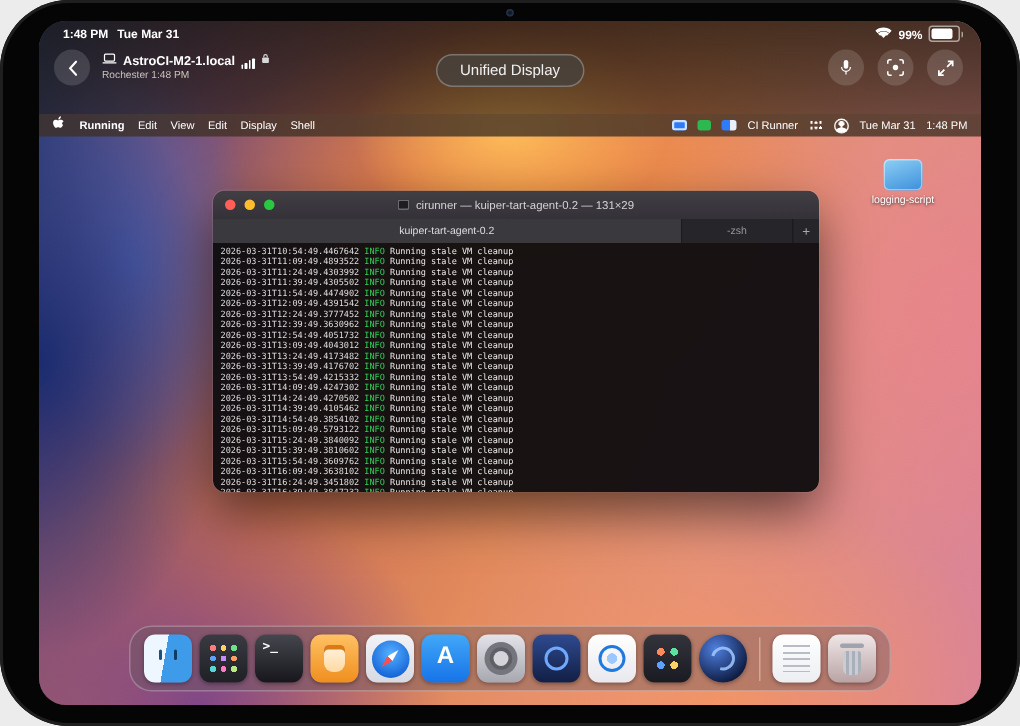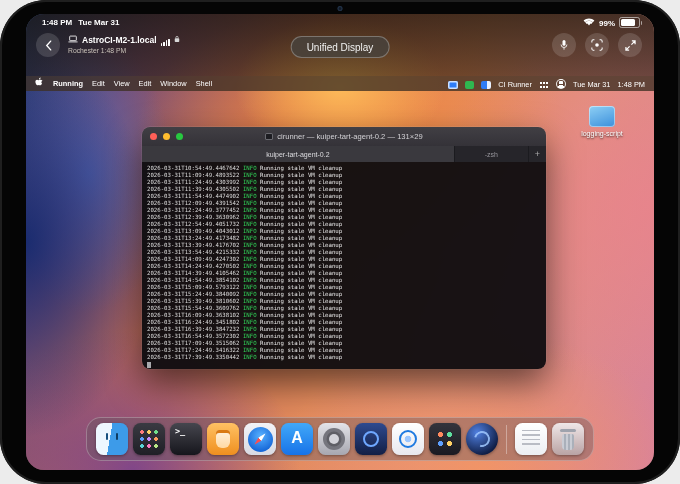--- a/index.html
+++ b/index.html
@@ -40,42 +40,42 @@
   .subrow{font-size:6.8px;color:#c9c2b9;margin-top:1px;}
   .pill{position:absolute;left:50%;top:8px;transform:translateX(-50%);
     background:rgba(72,66,60,.85);border:1px solid rgba(255,255,255,.28);border-radius:13px;
     padding:4.5px 15px;font-size:10px;color:#f0f0f0;}
   .tb-right{margin-left:auto;display:flex;gap:9px;}
   
   .menubar{position:absolute;top:62px;left:0;right:0;height:15px;
     background:rgba(62,48,35,.78);display:flex;align-items:center;gap:9px;
     padding:0 9px;font-size:7.4px;color:#fff;white-space:nowrap;}
   .mb-item.app{font-weight:bold;}
-  .mb-right{margin-left:auto;display:flex;align-items:flex-end;gap:7px;}
+  .mb-right{margin-left:auto;display:flex;align-items:center;gap:7px;}
   .mbi{display:inline-block;width:10px;height:7.5px;border-radius:2px;}
   .mbi.display{background:#2f7cf6;box-shadow:inset 0 0 0 1.5px #cfe2ff;}
   .mbi.play{background:#2fb750;width:9px;}
   .mbi.split{background:linear-gradient(90deg,#2f7cf6 0 55%,#e8f0ff 55%);}
   .mbi.grid{border-radius:0;background:
     radial-gradient(circle 1px at 20% 25%,#fff 98%,transparent),
     radial-gradient(circle 1px at 50% 25%,#fff 98%,transparent),
     radial-gradient(circle 1px at 80% 25%,#fff 98%,transparent),
     radial-gradient(circle 1px at 20% 75%,#fff 98%,transparent),
     radial-gradient(circle 1px at 50% 75%,#fff 98%,transparent),
     radial-gradient(circle 1px at 80% 75%,#fff 98%,transparent);}
   .mbi.user{width:8px;height:8px;border-radius:50%;border:1px solid rgba(255,255,255,.9);
     background:radial-gradient(circle at 50% 32%,#fff 0 1.8px,transparent 2px),
                radial-gradient(circle at 50% 115%,#fff 0 4.2px,transparent 4.4px);}
   
   .desk-icon{position:absolute;left:548px;top:92px;width:56px;text-align:center;}
   .desk-icon .img{width:26px;height:21px;margin:0 auto;border-radius:4px;
     background:linear-gradient(160deg,#8fd0f5,#3b8fdb);box-shadow:inset 0 0 0 1px rgba(255,255,255,.45);}
   .desk-icon .lbl{margin-top:3px;font-size:7px;color:#fff;text-shadow:0 1px 2px rgba(0,0,0,.8);}
   
-  .twin{position:absolute;left:116px;top:113px;width:404px;height:242px;border-radius:8px;
+  .twin{position:absolute;left:116px;top:113px;width:404px;height:201px;border-radius:8px;
     overflow:hidden;box-shadow:0 14px 34px rgba(0,0,0,.55),0 0 0 .5px rgba(255,255,255,.18);
     display:flex;flex-direction:column;}
   .t-titlebar{height:19px;flex:0 0 auto;background:linear-gradient(#413f44,#343238);
     position:relative;display:flex;align-items:center;justify-content:center;}
   .lights{position:absolute;left:8px;top:6px;display:flex;gap:6px;}
   .lights span{width:7px;height:7px;border-radius:50%;}
   .lt-close{background:#ff5f57}.lt-min{background:#febc2e}.lt-zoom{background:#28c840}
   .t-title{font-size:7.6px;color:#d3d2d6;display:flex;align-items:center;gap:4px;}
   .proxy{width:8px;height:7px;border-radius:1.5px;background:#1d1d22;box-shadow:inset 0 0 0 1px #6a6a70;}
   .t-tabs{height:16px;flex:0 0 auto;display:flex;background:#26252a;font-size:7px;}
@@ -240,21 +240,21 @@
     <div class="menubar">
       <span>
         <svg width="9" height="11" viewBox="0 0 12 14">
             <path fill="#fff" d="M8.4 7.3c0-1.7 1.4-2.5 1.5-2.6-.8-1.2-2-1.3-2.5-1.3-1-.1-2 .6-2.5.6-.5 0-1.3-.6-2.2-.6C1.6 3.4.5 4.3.5 6.1c0 1.1.4 2.3 1 3.1.5.8 1 1.4 1.7 1.4.7 0 1-.4 1.9-.4.9 0 1.1.4 1.9.4.8 0 1.3-.7 1.8-1.4.4-.6.6-1.2.6-1.3 0 0-1-.4-1-1.6zM6.9 2.3c.4-.5.7-1.2.6-1.9-.6 0-1.3.4-1.7.9-.4.4-.7 1.1-.6 1.8.7.1 1.3-.3 1.7-.8z"></path>
           </svg>
       </span>
       <span class="mb-item app">Running</span>
       <span class="mb-item">Edit</span>
       <span class="mb-item">View</span>
       <span class="mb-item">Edit</span>
-      <span class="mb-item">Window</span>
+      <span class="mb-item">Display</span>
       <span class="mb-item">Shell</span>
       <span class="mb-right">
         <span class="mbi display"></span>
         <span class="mbi play"></span>
         <span class="mbi split"></span>
         <span class="mb-item">CI Runner</span>
         <span class="mbi grid"></span>
         <span class="mbi user"></span>
         <span class="mb-item">Tue Mar 31</span>
         <span class="mb-item">1:48 PM</span>

